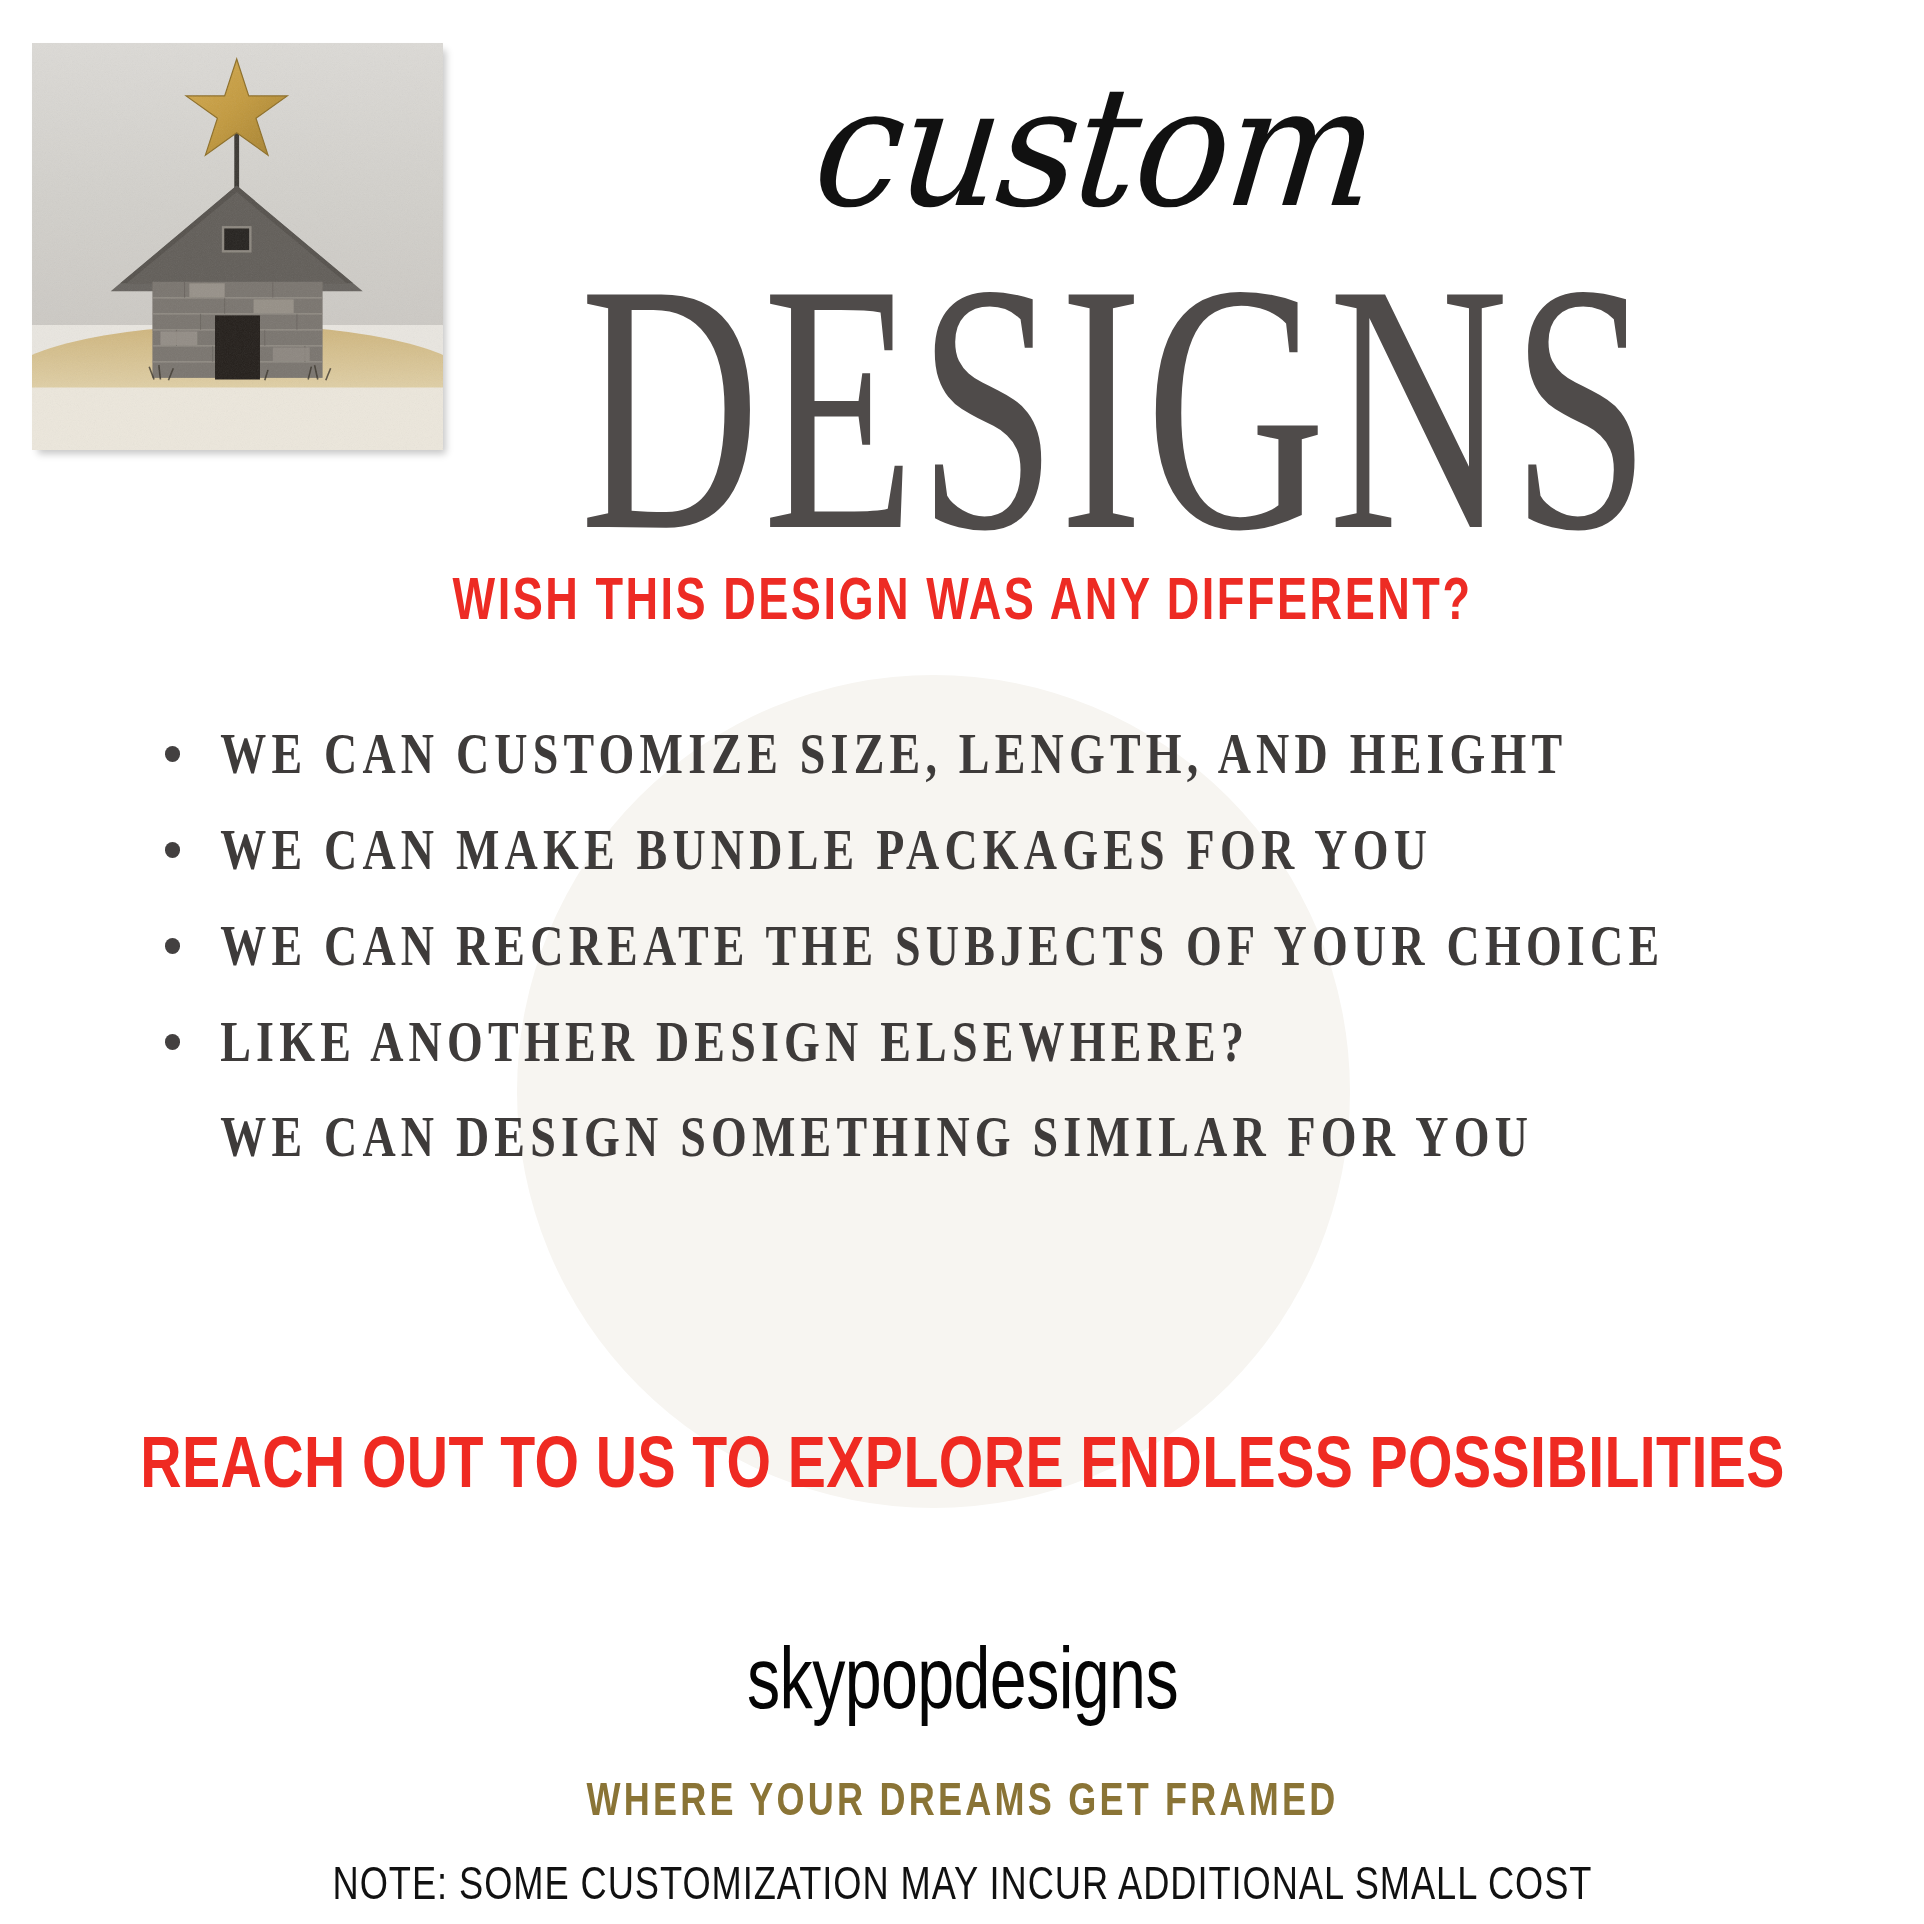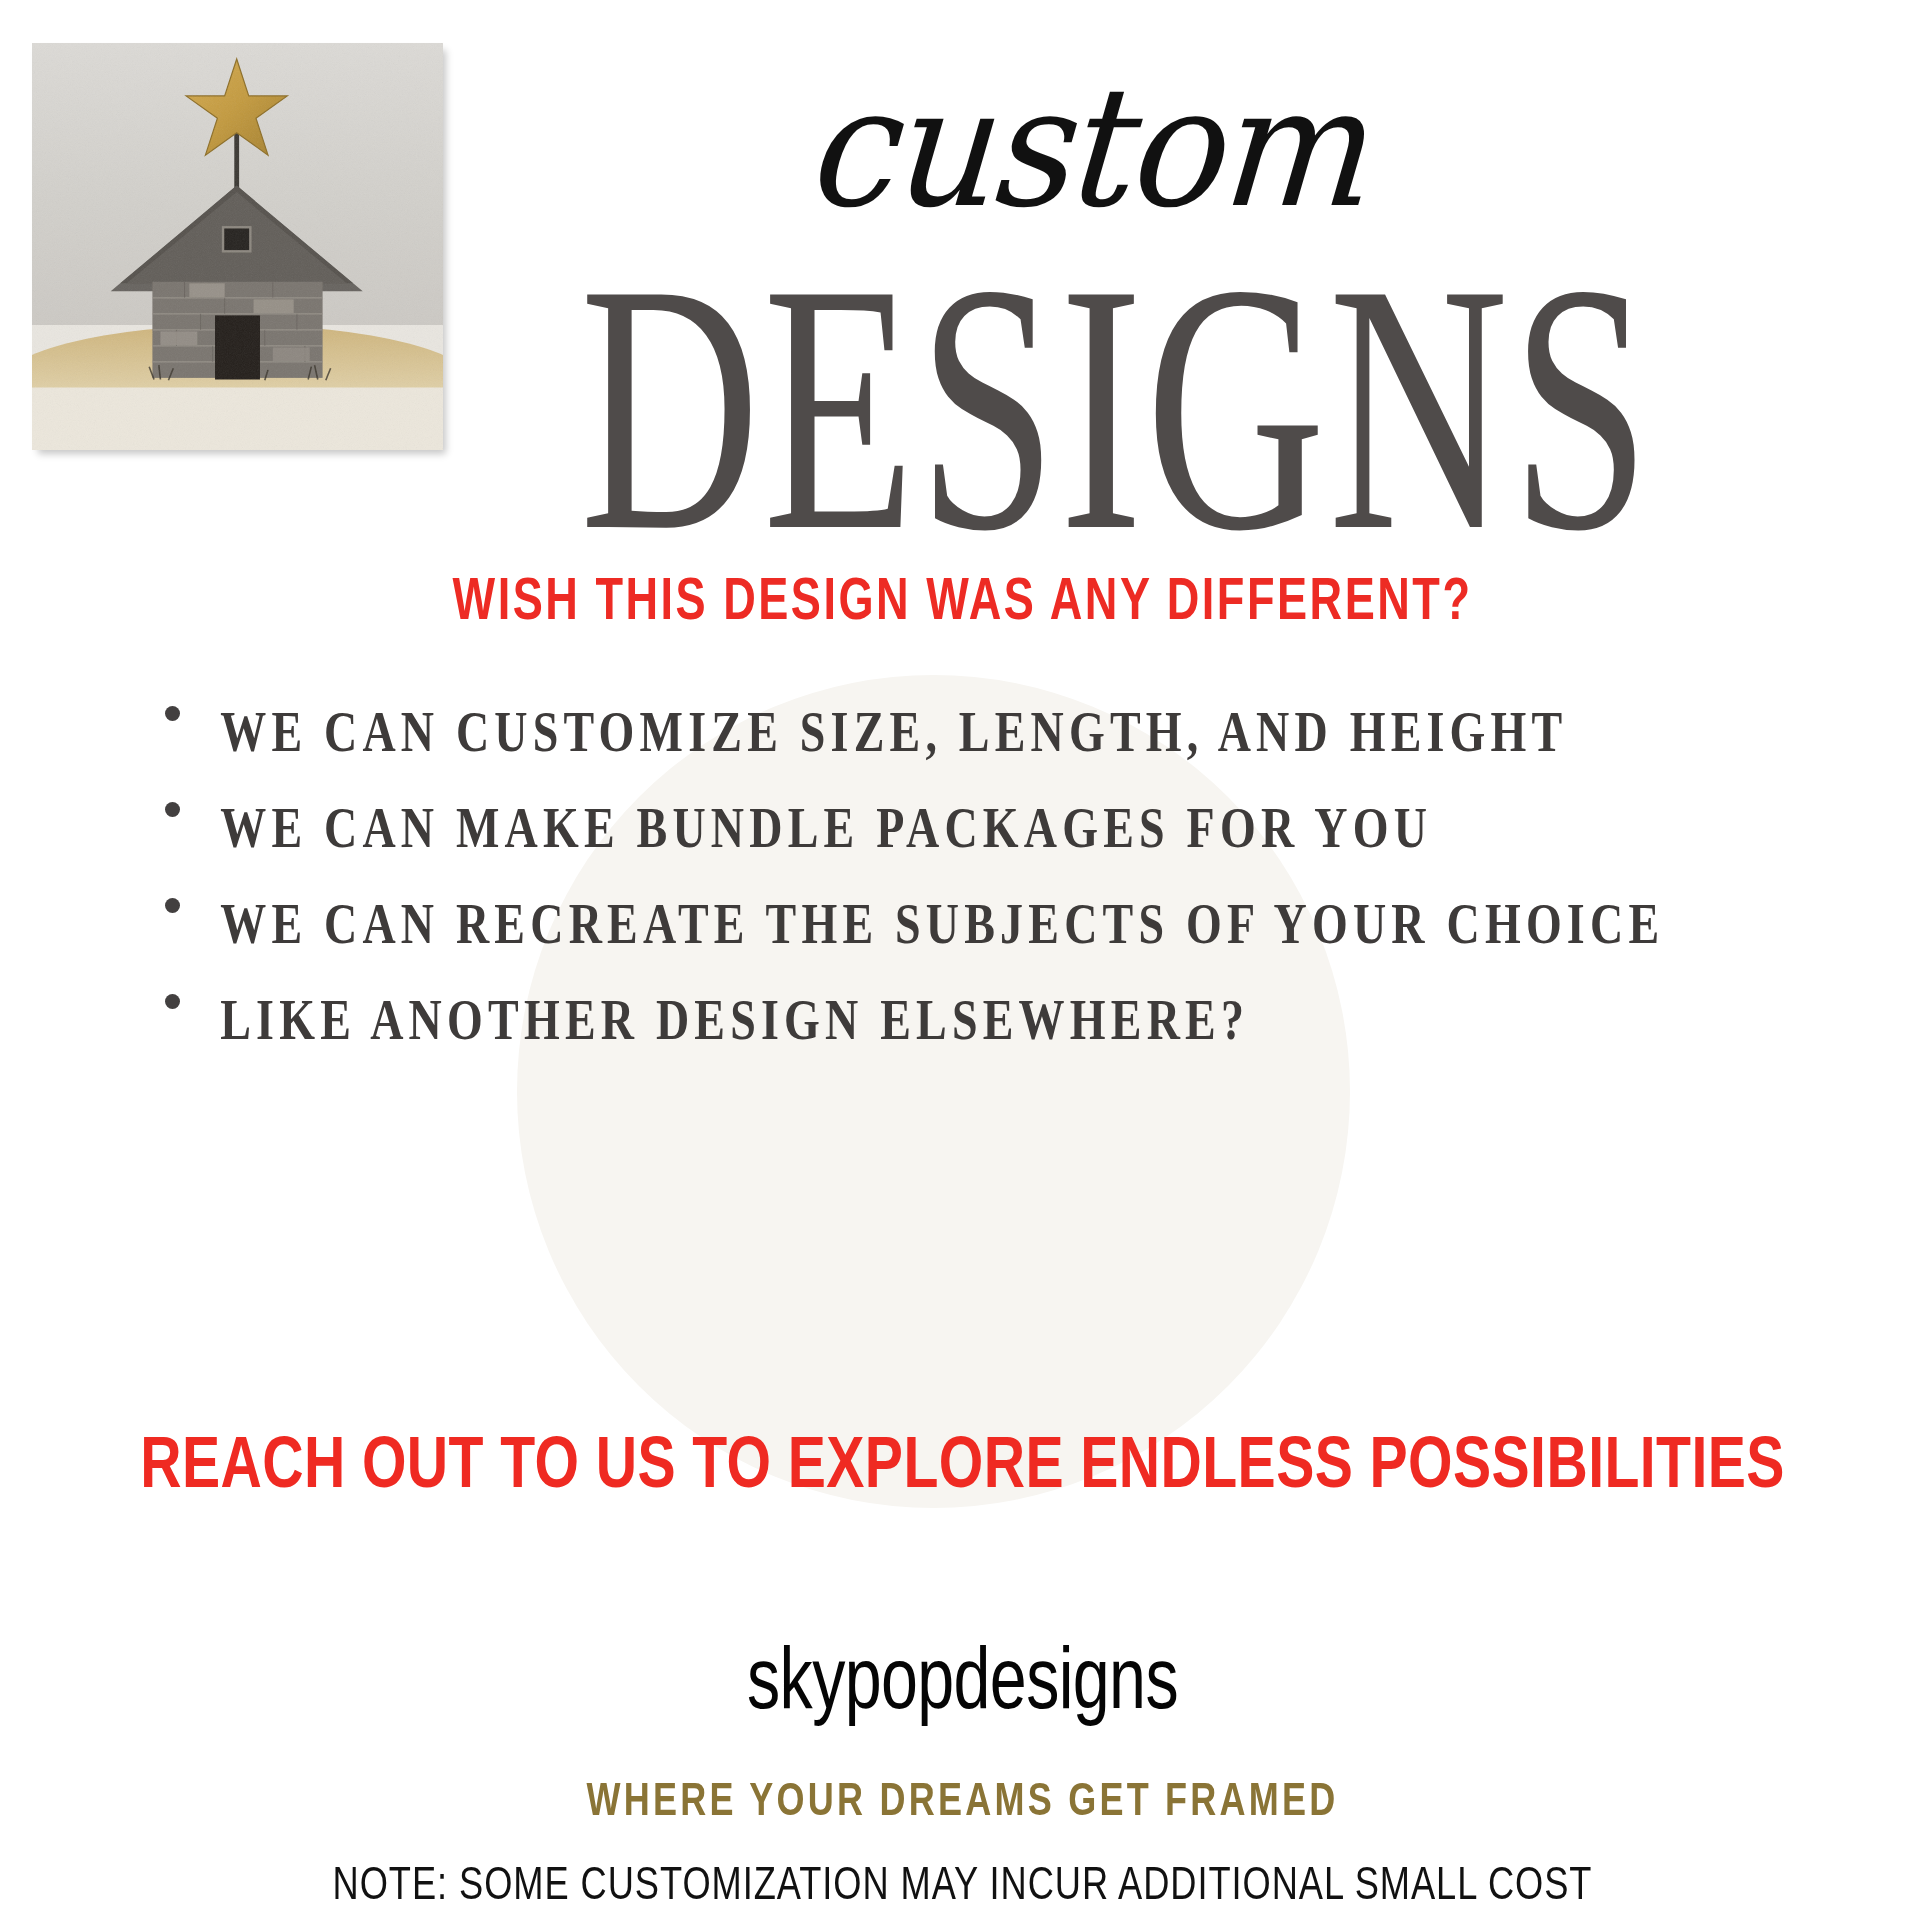--- a/index.html
+++ b/index.html
@@ -109,21 +109,21 @@
     top: 706px;
     width: 1700px;
     z-index: 2;
     list-style: none;
   }
 
   .bullet-row {
     position: relative;
     height: 96px;
     display: flex;
-    align-items: flex-start;
+    align-items: center;
   }
 
   .bullet-dot {
     width: 15.2px;
     height: 15.2px;
     border-radius: 50%;
     background: #434040;
     flex: 0 0 auto;
     margin-right: 40px;
     margin-left: 8px;
@@ -326,20 +326,24 @@
       <span class="bullet-text">WE CAN MAKE BUNDLE PACKAGES FOR YOU</span>
     </li>
     <li class="bullet-row">
       <span class="bullet-dot"></span>
       <span class="bullet-text">WE CAN RECREATE THE SUBJECTS OF YOUR CHOICE</span>
     </li>
     <li class="bullet-row">
       <span class="bullet-dot"></span>
       <span class="bullet-text">LIKE ANOTHER DESIGN ELSEWHERE?</span>
     </li>
+    <li class="bullet-row no-dot">
+      <span class="bullet-dot"></span>
+      <span class="bullet-text">WE CAN DESIGN SOMETHING SIMILAR FOR YOU</span>
+    </li>
   </ul>
 
   <div class="red-cta">REACH OUT TO US TO EXPLORE ENDLESS POSSIBILITIES</div>
 
   <div class="brand">skypopdesigns</div>
   <div class="tagline">WHERE YOUR DREAMS GET FRAMED</div>
   <div class="note">NOTE: SOME CUSTOMIZATION MAY INCUR ADDITIONAL SMALL COST</div>
 
 </div>
 

